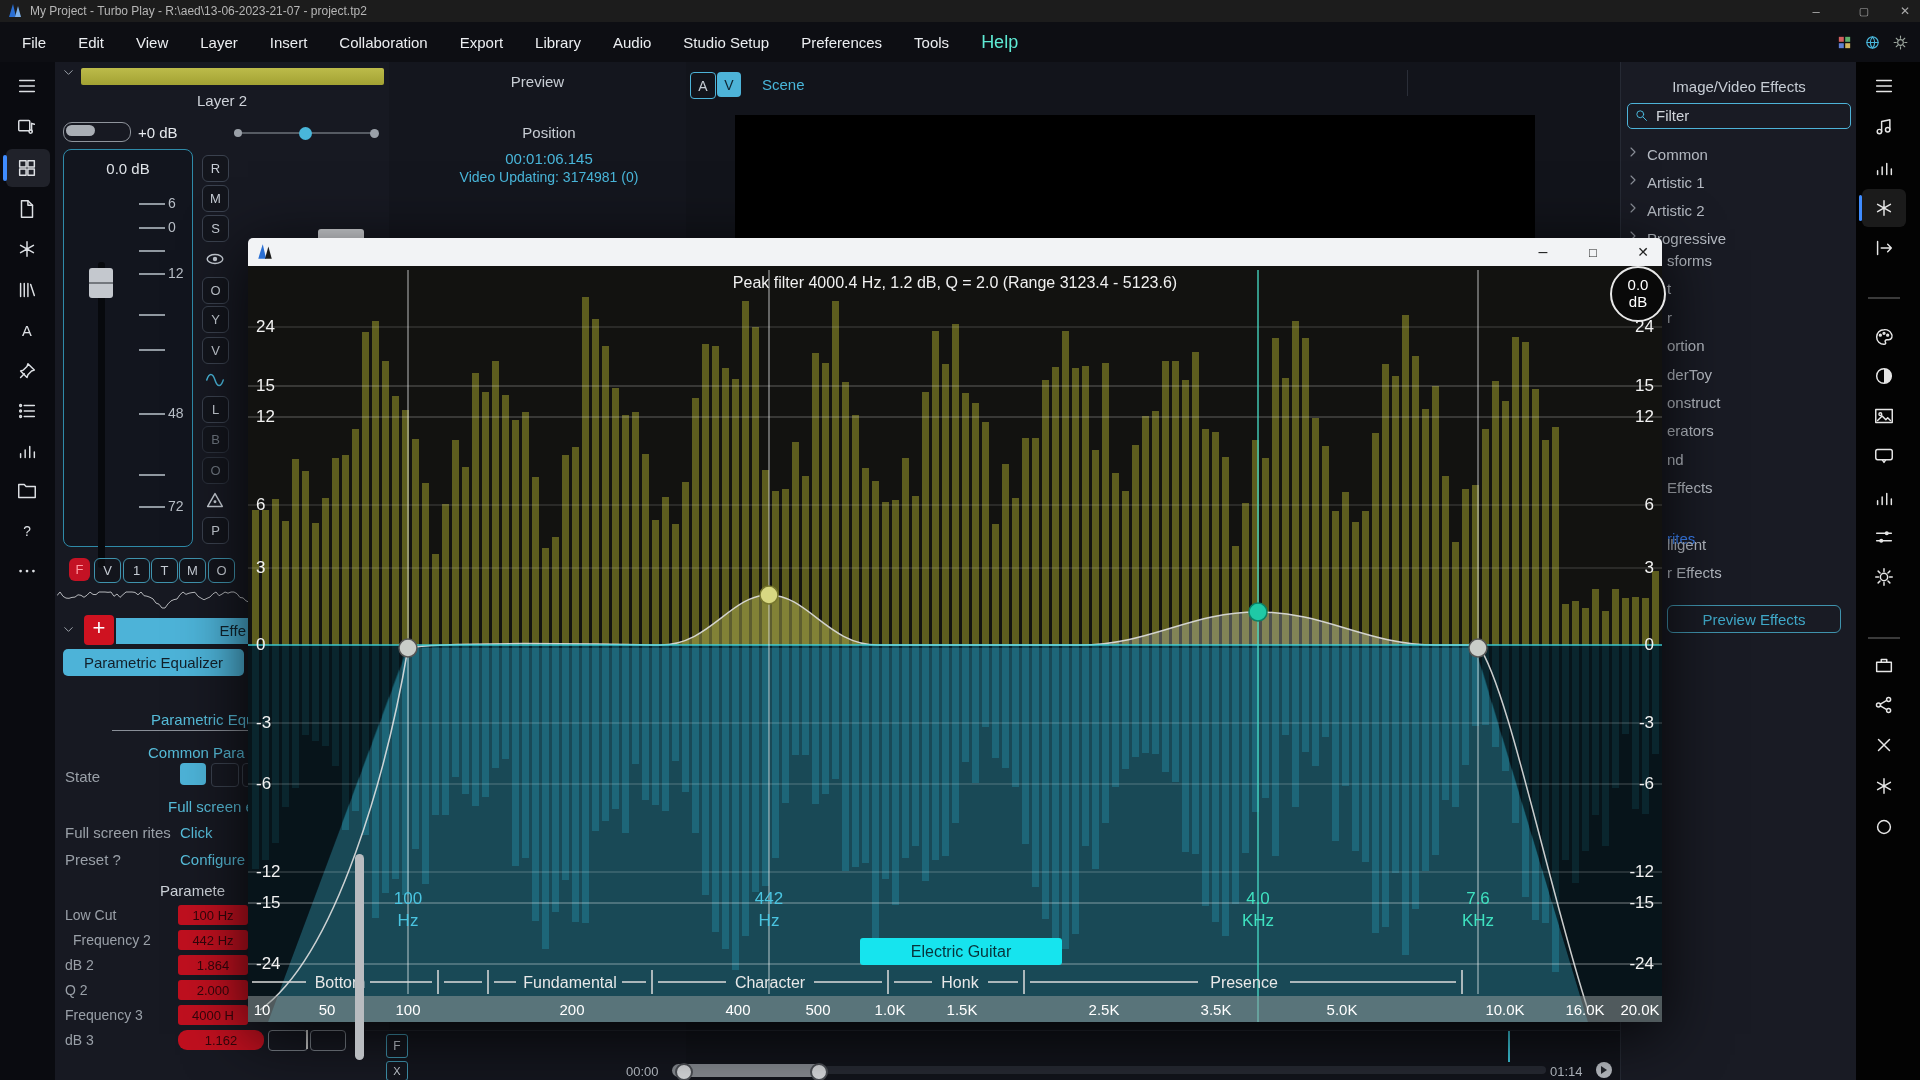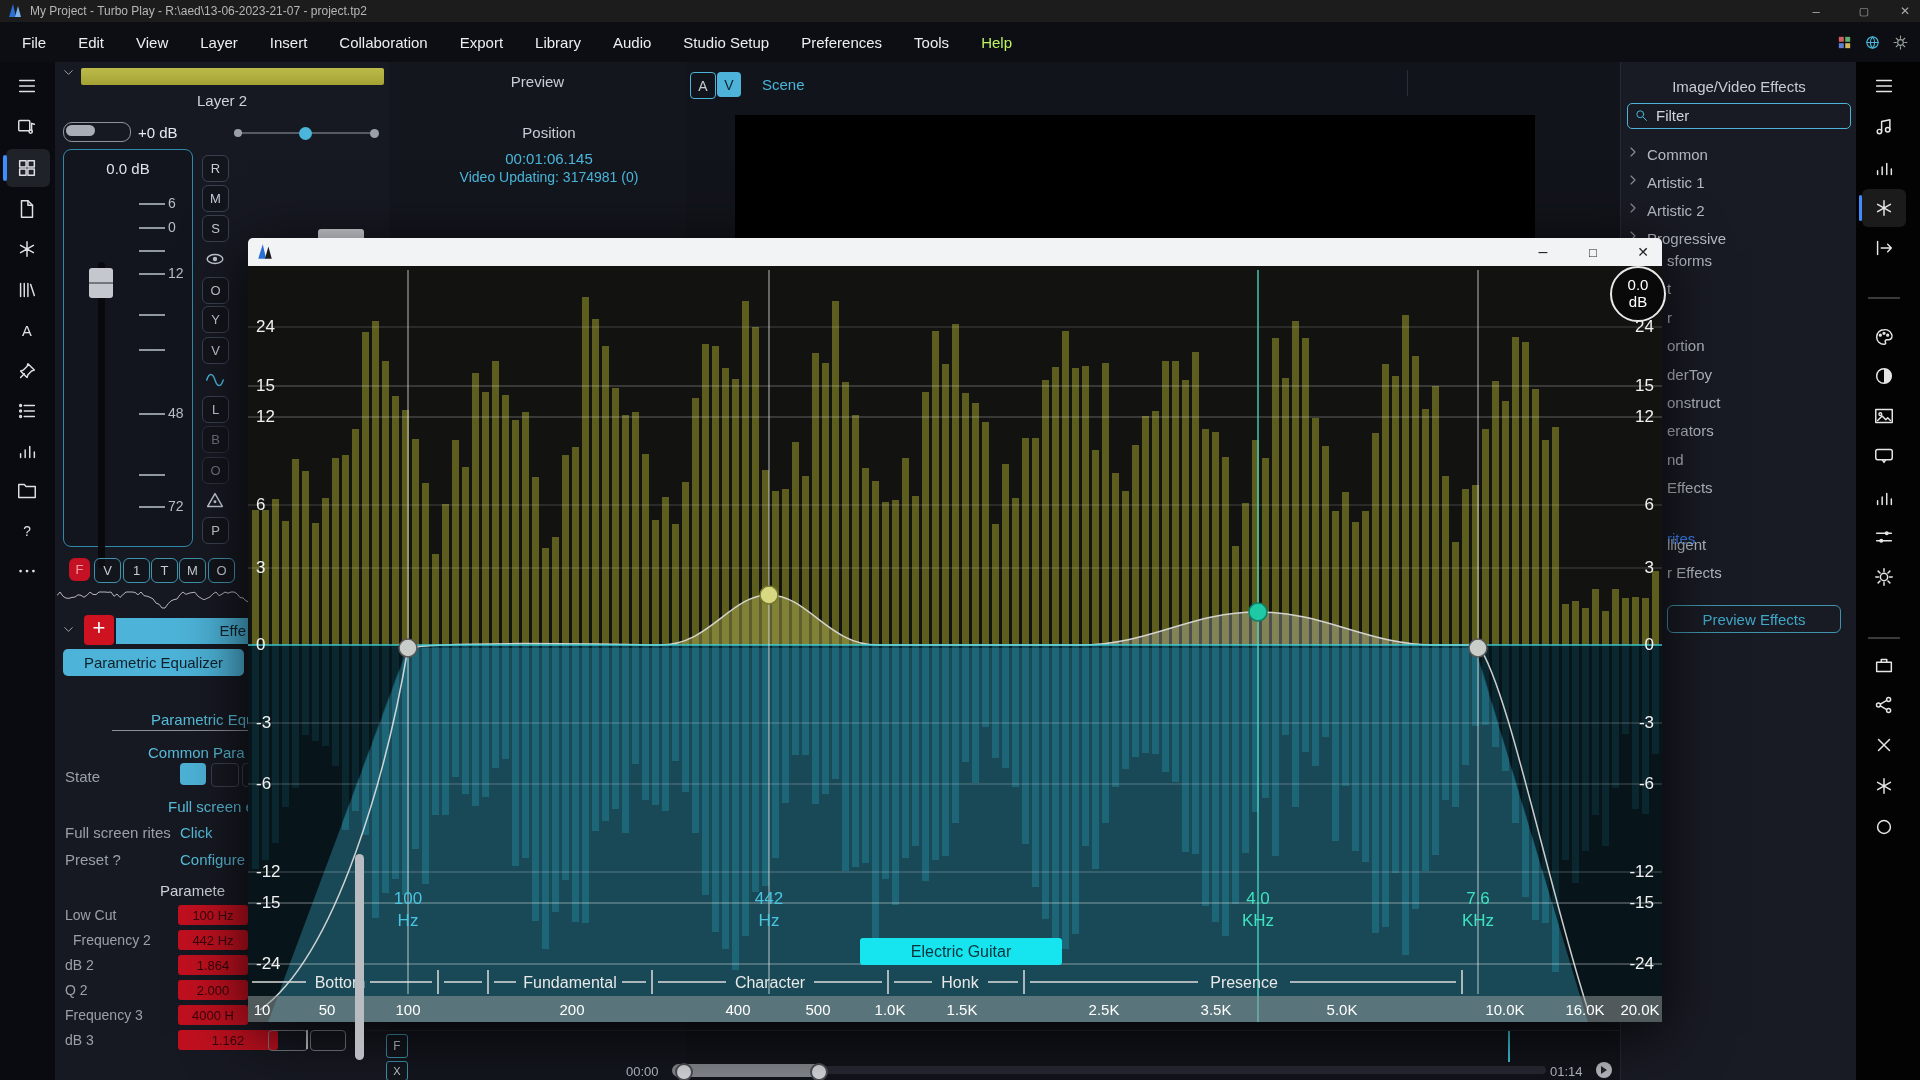--- a/index.html
+++ b/index.html
@@ -42,21 +42,21 @@
         <div style="padding: 0px 16px; font-size: 15px; color: rgb(236, 238, 241);">View</div>
         <div style="padding: 0px 16px; font-size: 15px; color: rgb(236, 238, 241);">Layer</div>
         <div style="padding: 0px 16px; font-size: 15px; color: rgb(236, 238, 241);">Insert</div>
         <div style="padding: 0px 16px; font-size: 15px; color: rgb(236, 238, 241);">Collaboration</div>
         <div style="padding: 0px 16px; font-size: 15px; color: rgb(236, 238, 241);">Export</div>
         <div style="padding: 0px 16px; font-size: 15px; color: rgb(236, 238, 241);">Library</div>
         <div style="padding: 0px 16px; font-size: 15px; color: rgb(236, 238, 241);">Audio</div>
         <div style="padding: 0px 16px; font-size: 15px; color: rgb(236, 238, 241);">Studio Setup</div>
         <div style="padding: 0px 16px; font-size: 15px; color: rgb(236, 238, 241);">Preferences</div>
         <div style="padding: 0px 16px; font-size: 15px; color: rgb(236, 238, 241);">Tools</div>
-        <div style="padding: 0px 16px; font-size: 15px; color: #bef264;">Help</div>
+        <div style="padding: 0px 16px; font-size: 18px; color: #5eead4;">Help</div>
       </div>
     <div id="menu-right-icons" class="abs" style="left:1836px;top:0;height:40px;display:flex;align-items:center;gap:11px;">
         <span>
           <svg width="17" height="17" viewBox="0 0 24 24" fill="none" stroke="#dde0e4" stroke-width="1.6" stroke-linecap="round" stroke-linejoin="round">
             <rect x="4" y="4" width="7" height="7" fill="#d35f5f" stroke="none"></rect>
             <rect x="13" y="4" width="7" height="7" fill="#5fae6b" stroke="none"></rect>
             <rect x="4" y="13" width="7" height="7" fill="#5f7fd3" stroke="none"></rect>
             <rect x="13" y="13" width="7" height="7" fill="#d3b55f" stroke="none"></rect>
           </svg>
         </span>
@@ -268,21 +268,21 @@
       <div class="redfield" style="position: absolute; left: 123px; top: 843px; width: 70px; height: 20px;">100 Hz</div>
       <div class="lbl" style="position: absolute; left: 18px; top: 870px; font-size: 14px;">Frequency 2</div>
       <div class="redfield" style="position: absolute; left: 123px; top: 868px; width: 70px; height: 20px;">442 Hz</div>
       <div class="lbl" style="position: absolute; left: 10px; top: 895px; font-size: 14px;">dB 2</div>
       <div class="redfield" style="position: absolute; left: 123px; top: 893px; width: 70px; height: 20px;">1.864</div>
       <div class="lbl" style="position: absolute; left: 10px; top: 920px; font-size: 14px;">Q 2</div>
       <div class="redfield" style="position: absolute; left: 123px; top: 918px; width: 70px; height: 20px;">2.000</div>
       <div class="lbl" style="position: absolute; left: 10px; top: 945px; font-size: 14px;">Frequency 3</div>
       <div class="redfield" style="position: absolute; left: 123px; top: 943px; width: 70px; height: 20px;">4000 H</div>
       <div class="lbl" style="position: absolute; left: 10px; top: 970px; font-size: 14px;">dB 3</div>
-      <div class="redfield" style="position: absolute; left: 123px; top: 968px; width: 100px; height: 20px;">1.162</div>
+      <div class="redfield" style="position: absolute; left: 123px; top: 968px; width: 86px; height: 20px; border-radius: 9px;">1.162</div>
       <div style="position: absolute; left: 213px; top: 968px; width: 38px; height: 19px; border: 1.5px solid rgb(122, 128, 137); border-radius: 4px;"></div>
       <div style="position: absolute; left: 255px; top: 968px; width: 34px; height: 19px; border: 1.5px solid rgb(122, 128, 137); border-radius: 4px;"></div>
       <div style="position: absolute; left: 251px; top: 968px; width: 2px; height: 19px; background: rgb(208, 208, 208);"></div>
     </div>
 
   <div class="abs" id="preview-panel" style="left:389px;top:62px;width:297px;height:1018px;background:#14161e;border-right:1px solid #23262f;">
     <div style="position:absolute;left:0;top:11px;width:297px;text-align:center;font-size:15px;color:#c8cdd4;">Preview</div>
     <div style="position:absolute;left:0;top:62px;width:320px;text-align:center;font-size:15px;color:#c8cdd4;">Position</div>
     <div style="position:absolute;left:0;top:88px;width:320px;text-align:center;font-size:15px;color:#49b6da;">00:01:06.145</div>
     <div style="position:absolute;left:0;top:107px;width:320px;text-align:center;font-size:14px;color:#49b6da;">Video Updating: 3174981 (0)</div>
@@ -715,20 +715,21 @@
             <text x="714" y="749" fill="#ffffff" font-size="15" text-anchor="middle">1.5K</text>
             <text x="856" y="749" fill="#ffffff" font-size="15" text-anchor="middle">2.5K</text>
             <text x="968" y="749" fill="#ffffff" font-size="15" text-anchor="middle">3.5K</text>
             <text x="1094" y="749" fill="#ffffff" font-size="15" text-anchor="middle">5.0K</text>
             <text x="1257" y="749" fill="#ffffff" font-size="15" text-anchor="middle">10.0K</text>
             <text x="1337" y="749" fill="#ffffff" font-size="15" text-anchor="middle">16.0K</text>
             <text x="1392" y="749" fill="#ffffff" font-size="15" text-anchor="middle">20.0K</text>
           </g>
         </svg>
       </div>
+    <div style="position:absolute;left:0;top:36px;width:1414px;text-align:center;font-size:16px;color:#f0f0f0;">Peak filter 4000.4 Hz, 1.2 dB, Q = 2.0 (Range 3123.4 - 5123.6)</div>
     <div style="position:absolute;left:1362px;top:28px;width:52px;height:52px;border:2px solid #e8e8e8;border-radius:50%;background:rgba(8,8,8,.88);text-align:center;color:#fff;">
       <div style="font-size:15px;margin-top:8px;">0.0</div>
       <div style="font-size:15px;">dB</div>
     </div>
   </div>
 
   <div class="abs" style="left:355px;top:854px;width:9px;height:206px;background:#b9bcc0;border-radius:5px;z-index:30;"></div>
 
   <div class="abs" id="effects-panel" style="left:1620px;top:62px;width:236px;height:1018px;background:#191b24;border-left:1px solid #262a34;">
     <div style="position:absolute;left:0;top:16px;width:236px;text-align:center;font-size:15px;color:#c6ccd4;">Image/Video Effects</div>

